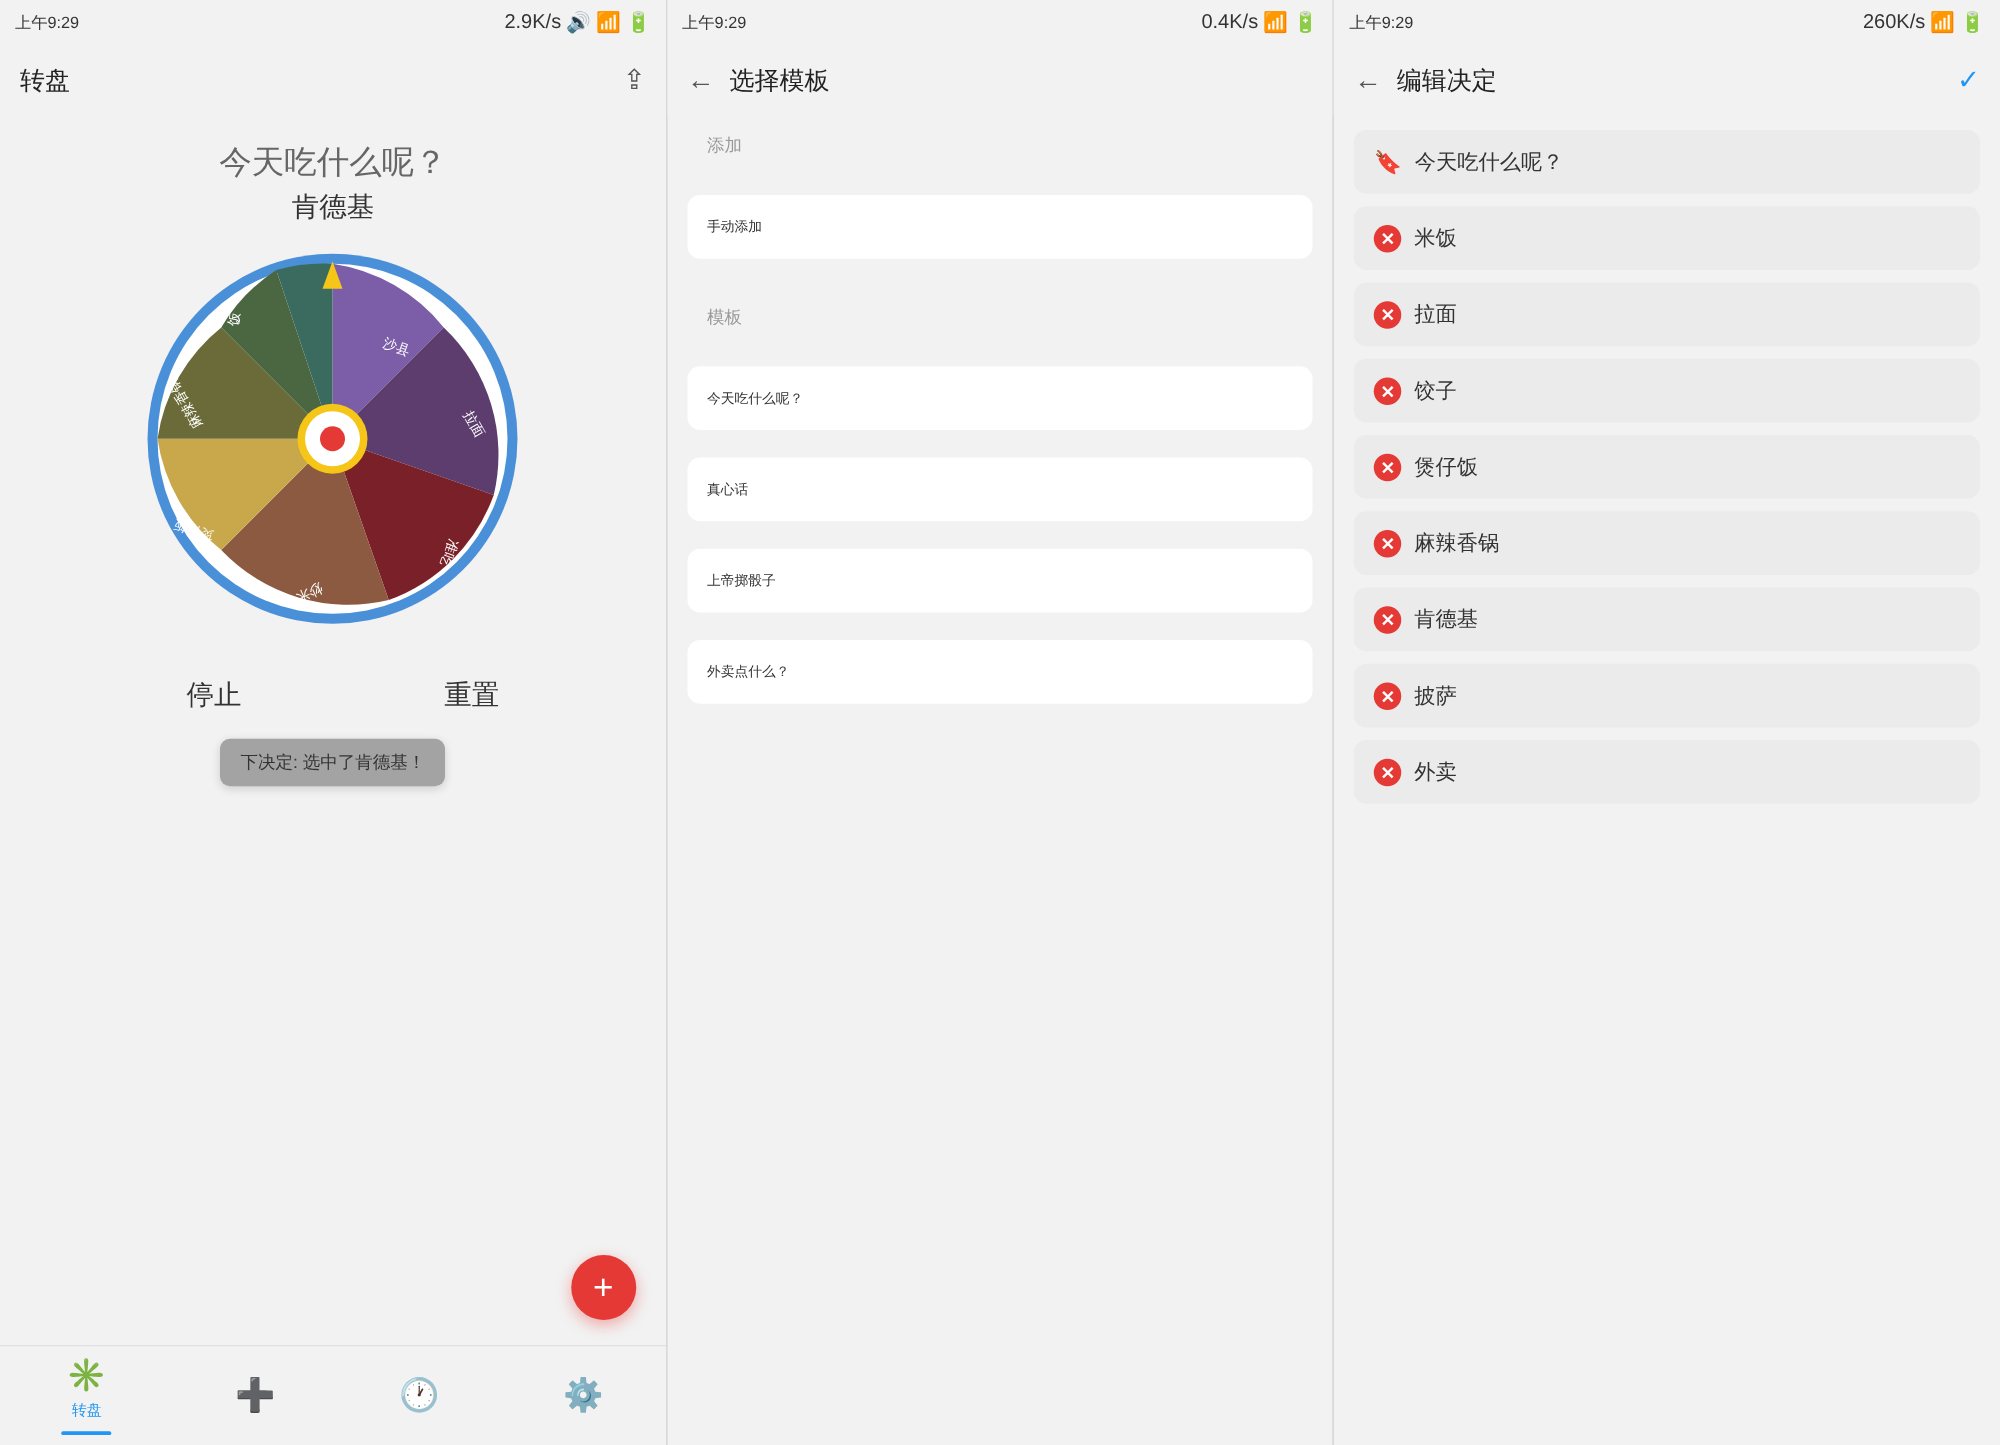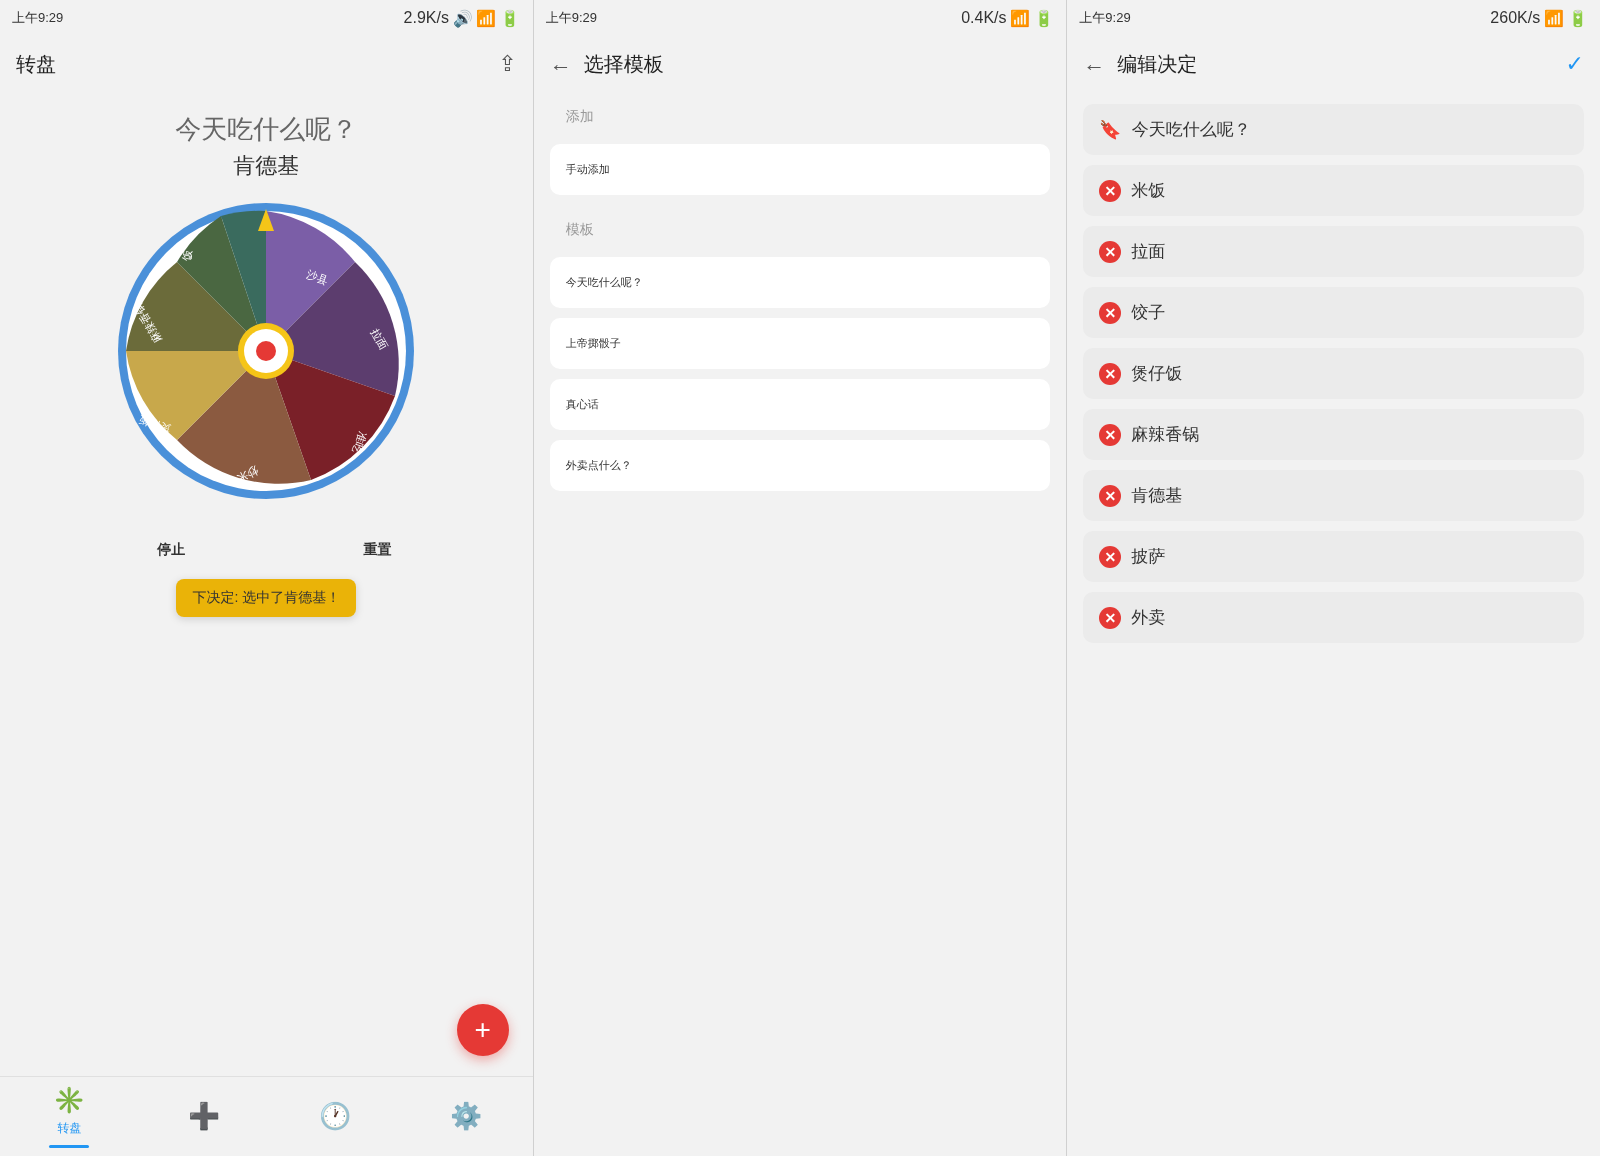--- a/index.html
+++ b/index.html
@@ -90,31 +90,31 @@
     }
 
     .wheel-controls {
       display: flex;
       justify-content: space-around;
       width: 100%;
       padding: 20px 60px;
       margin-top: 20px;
     }
     .wheel-btn {
-      font-size: 14px;
+      font-size: 22px;
       color: #333;
       background: none;
       border: none;
       cursor: pointer;
-      font-weight: 700;
+      font-weight: 400;
       margin-left: 16px;
     }
 
     .decision-toast {
-      background: #eab308;
+      background: #a3a3a3;
       border-radius: 8px;
       padding: 10px 16px;
       font-size: 14px;
       color: #333;
       box-shadow: 0 2px 8px rgba(0,0,0,0.15);
       margin: 0 40px;
       text-align: left;
     }
 
     .fab-btn {
@@ -166,21 +166,21 @@
 
     
     .section-label {
       font-size: 14px;
       color: #999;
       padding: 16px 16px 8px;
     }
     .template-list {
       display: flex;
       flex-direction: column;
-      gap: 10px;
+      gap: 22px;
       padding: 0 16px;
       overflow-y: auto;
       flex: 1;
     }
     .template-item {
       background: white;
       border-radius: 10px;
       padding: 18px 16px;
       font-size: 11px;
       color: #333;
@@ -360,24 +360,24 @@
     <div class="template-item">
       <span>手动添加</span>
     </div>
 
     <div class="section-label">模板</div>
 
     <div class="template-item">
       <span>今天吃什么呢？</span>
     </div>
     <div class="template-item">
+      <span>真心话</span>
+    </div>
+    <div class="template-item">
       <span>上帝掷骰子</span>
-    </div>
-    <div class="template-item">
-      <span>真心话</span>
     </div>
     <div class="template-item">
       <span>外卖点什么？</span>
     </div>
   </div>
 </div>
 
 <div class="panel">
 
   <div class="status-bar">

